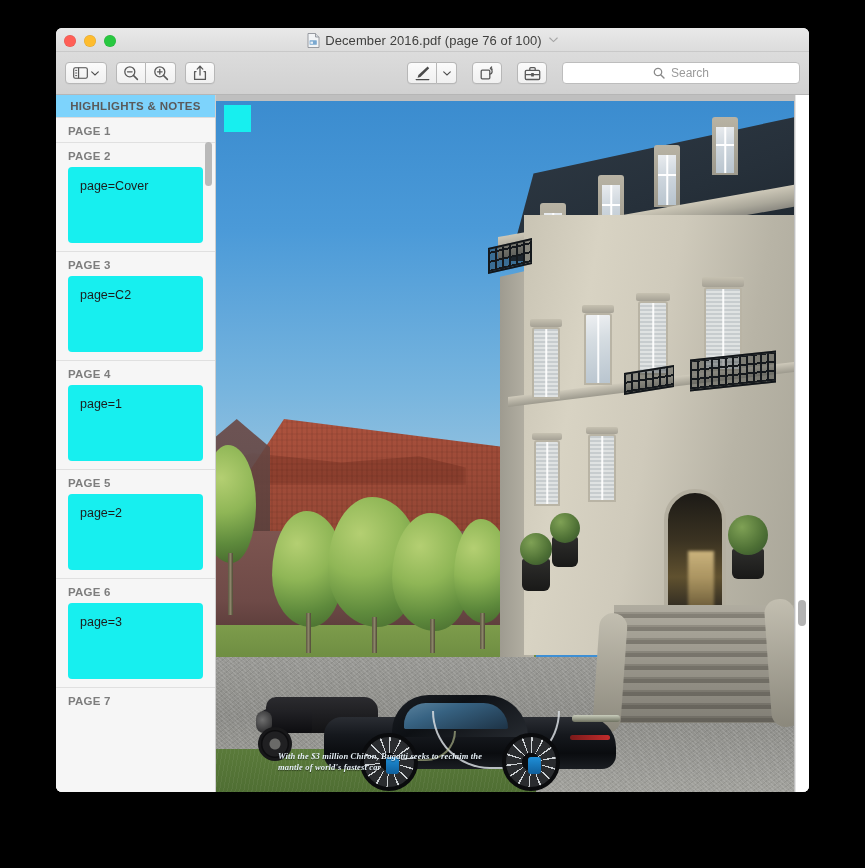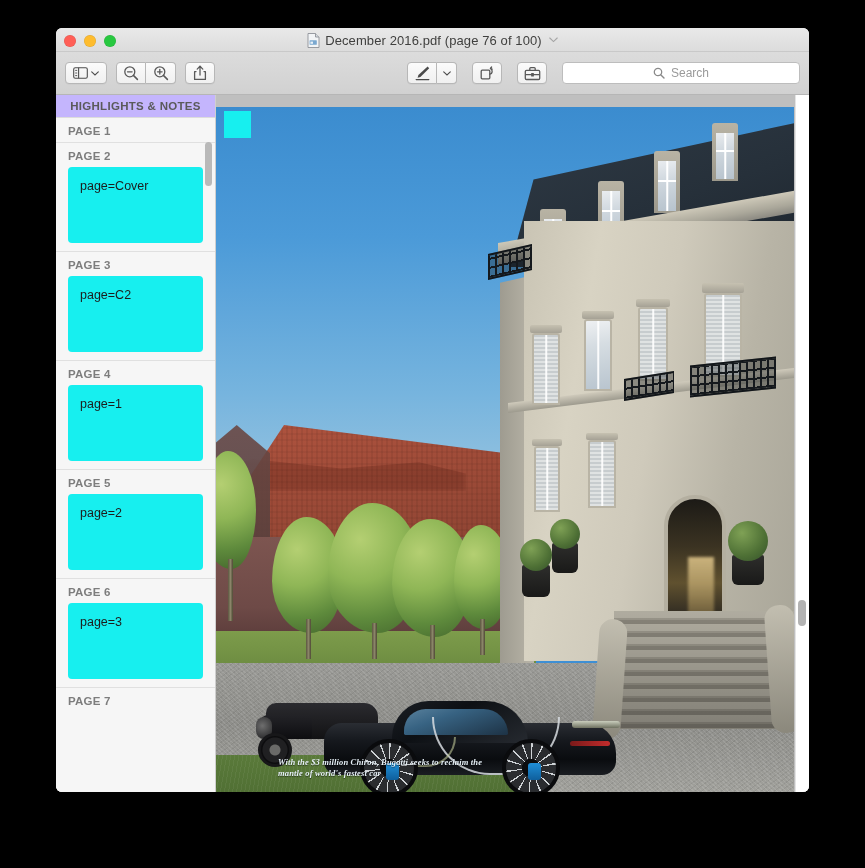--- a/index.html
+++ b/index.html
@@ -93,21 +93,21 @@
   #sidebar {
     position: relative;
     width: 160px; flex: none;
     background: #f6f6f6;
     border-right: 0.5px solid #cfcfcf;
     display: flex; flex-direction: column;
   }
   #sidebar-header {
     height: 23px; flex: none;
     display: flex; align-items: center; justify-content: center;
-    background: #c4b5fd;
+    background: #7dd3fc;
     border-bottom: 0.5px solid #dcdcdc;
   }
   #sidebar-header-label {
     font-size: 11.5px; font-weight: bold; color: #5a5a5a; letter-spacing: 0.3px;
   }
   #sidebar-scroll {
     position: relative; flex: 1; overflow: hidden;
     padding: 0 0 0 0;
   }
   .sb-group { padding: 0 12px 0 12px; }
@@ -136,21 +136,21 @@
     background: #b9b9b9; border-radius: 4px;
   }
 
   
   #pdf-view {
     position: relative; flex: 1;
     background: #bfbfbf;
     overflow: hidden;
   }
   #page {
-    position: absolute; left: 0; top: 12px;
+    position: absolute; left: 0; top: 6px;
     width: 578px; height: 697px;
     overflow: hidden;
     background: #3e8fd4;
   }
 
   
   .sky {
     position: absolute; left: 0; top: 0; width: 100%; height: 460px;
     background: linear-gradient(to bottom, #3b8ccf 0%, #4b9ad8 28%, #76b4de 62%, #9ec7e0 88%, #b4d0e2 100%);
   }

